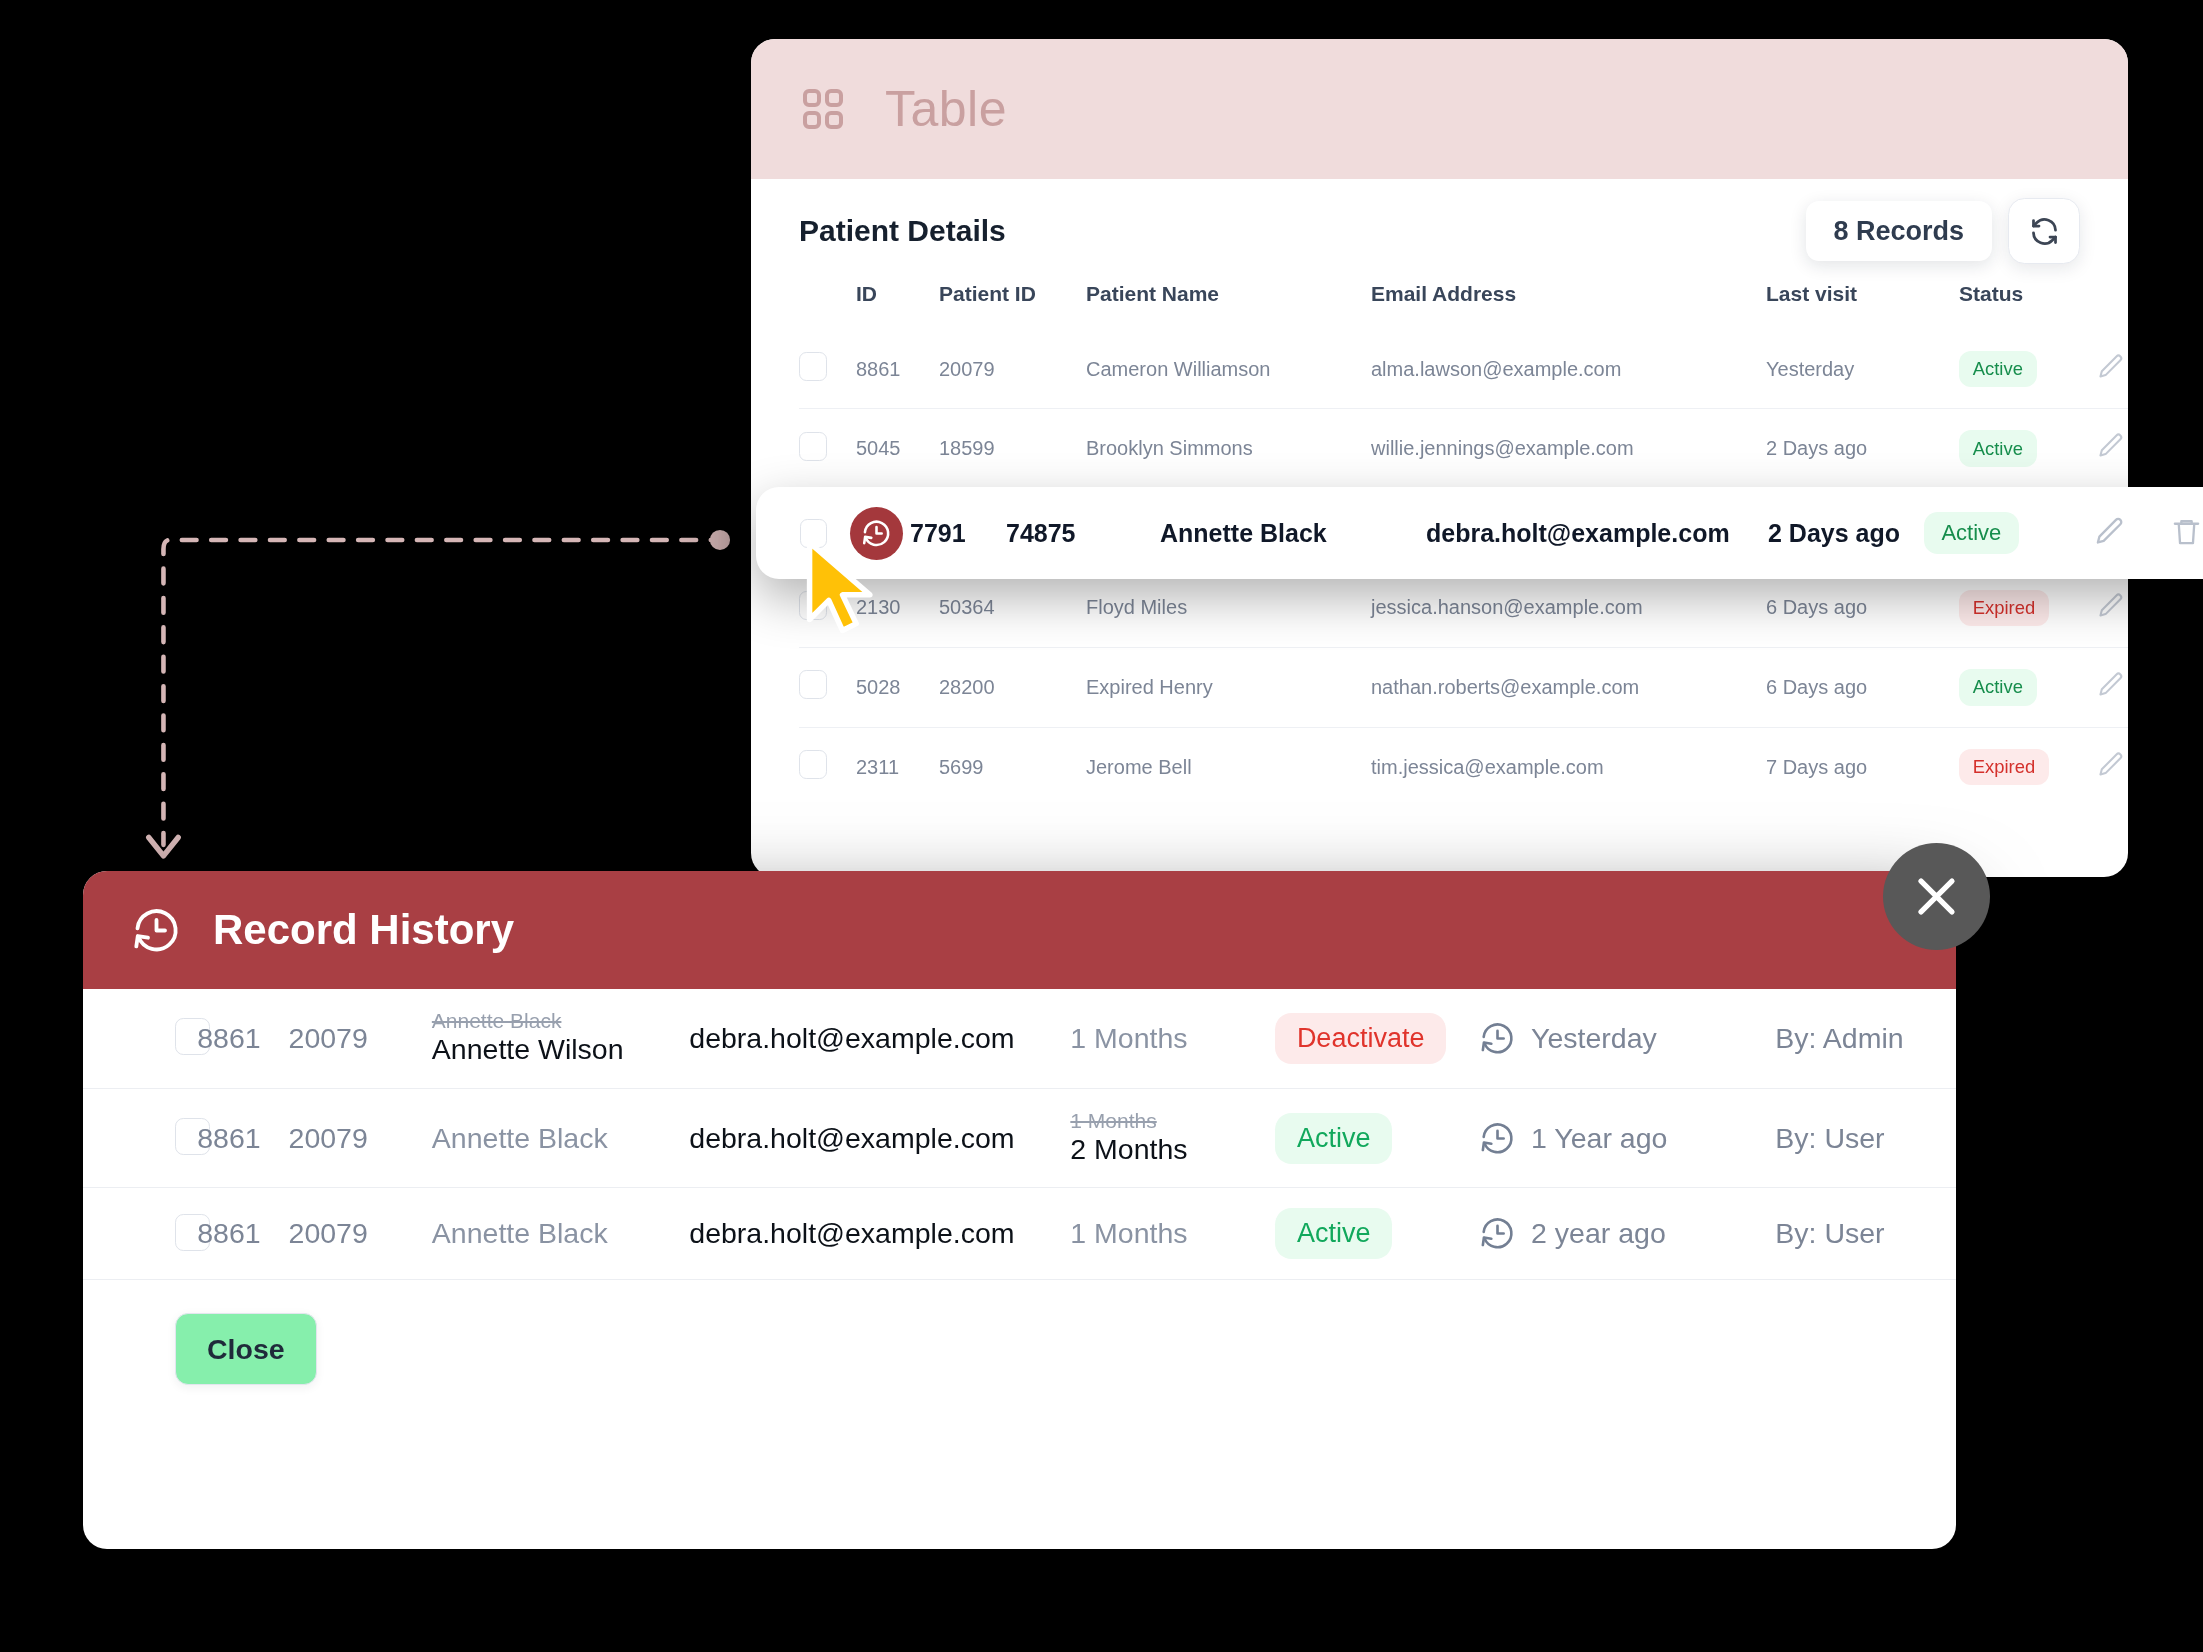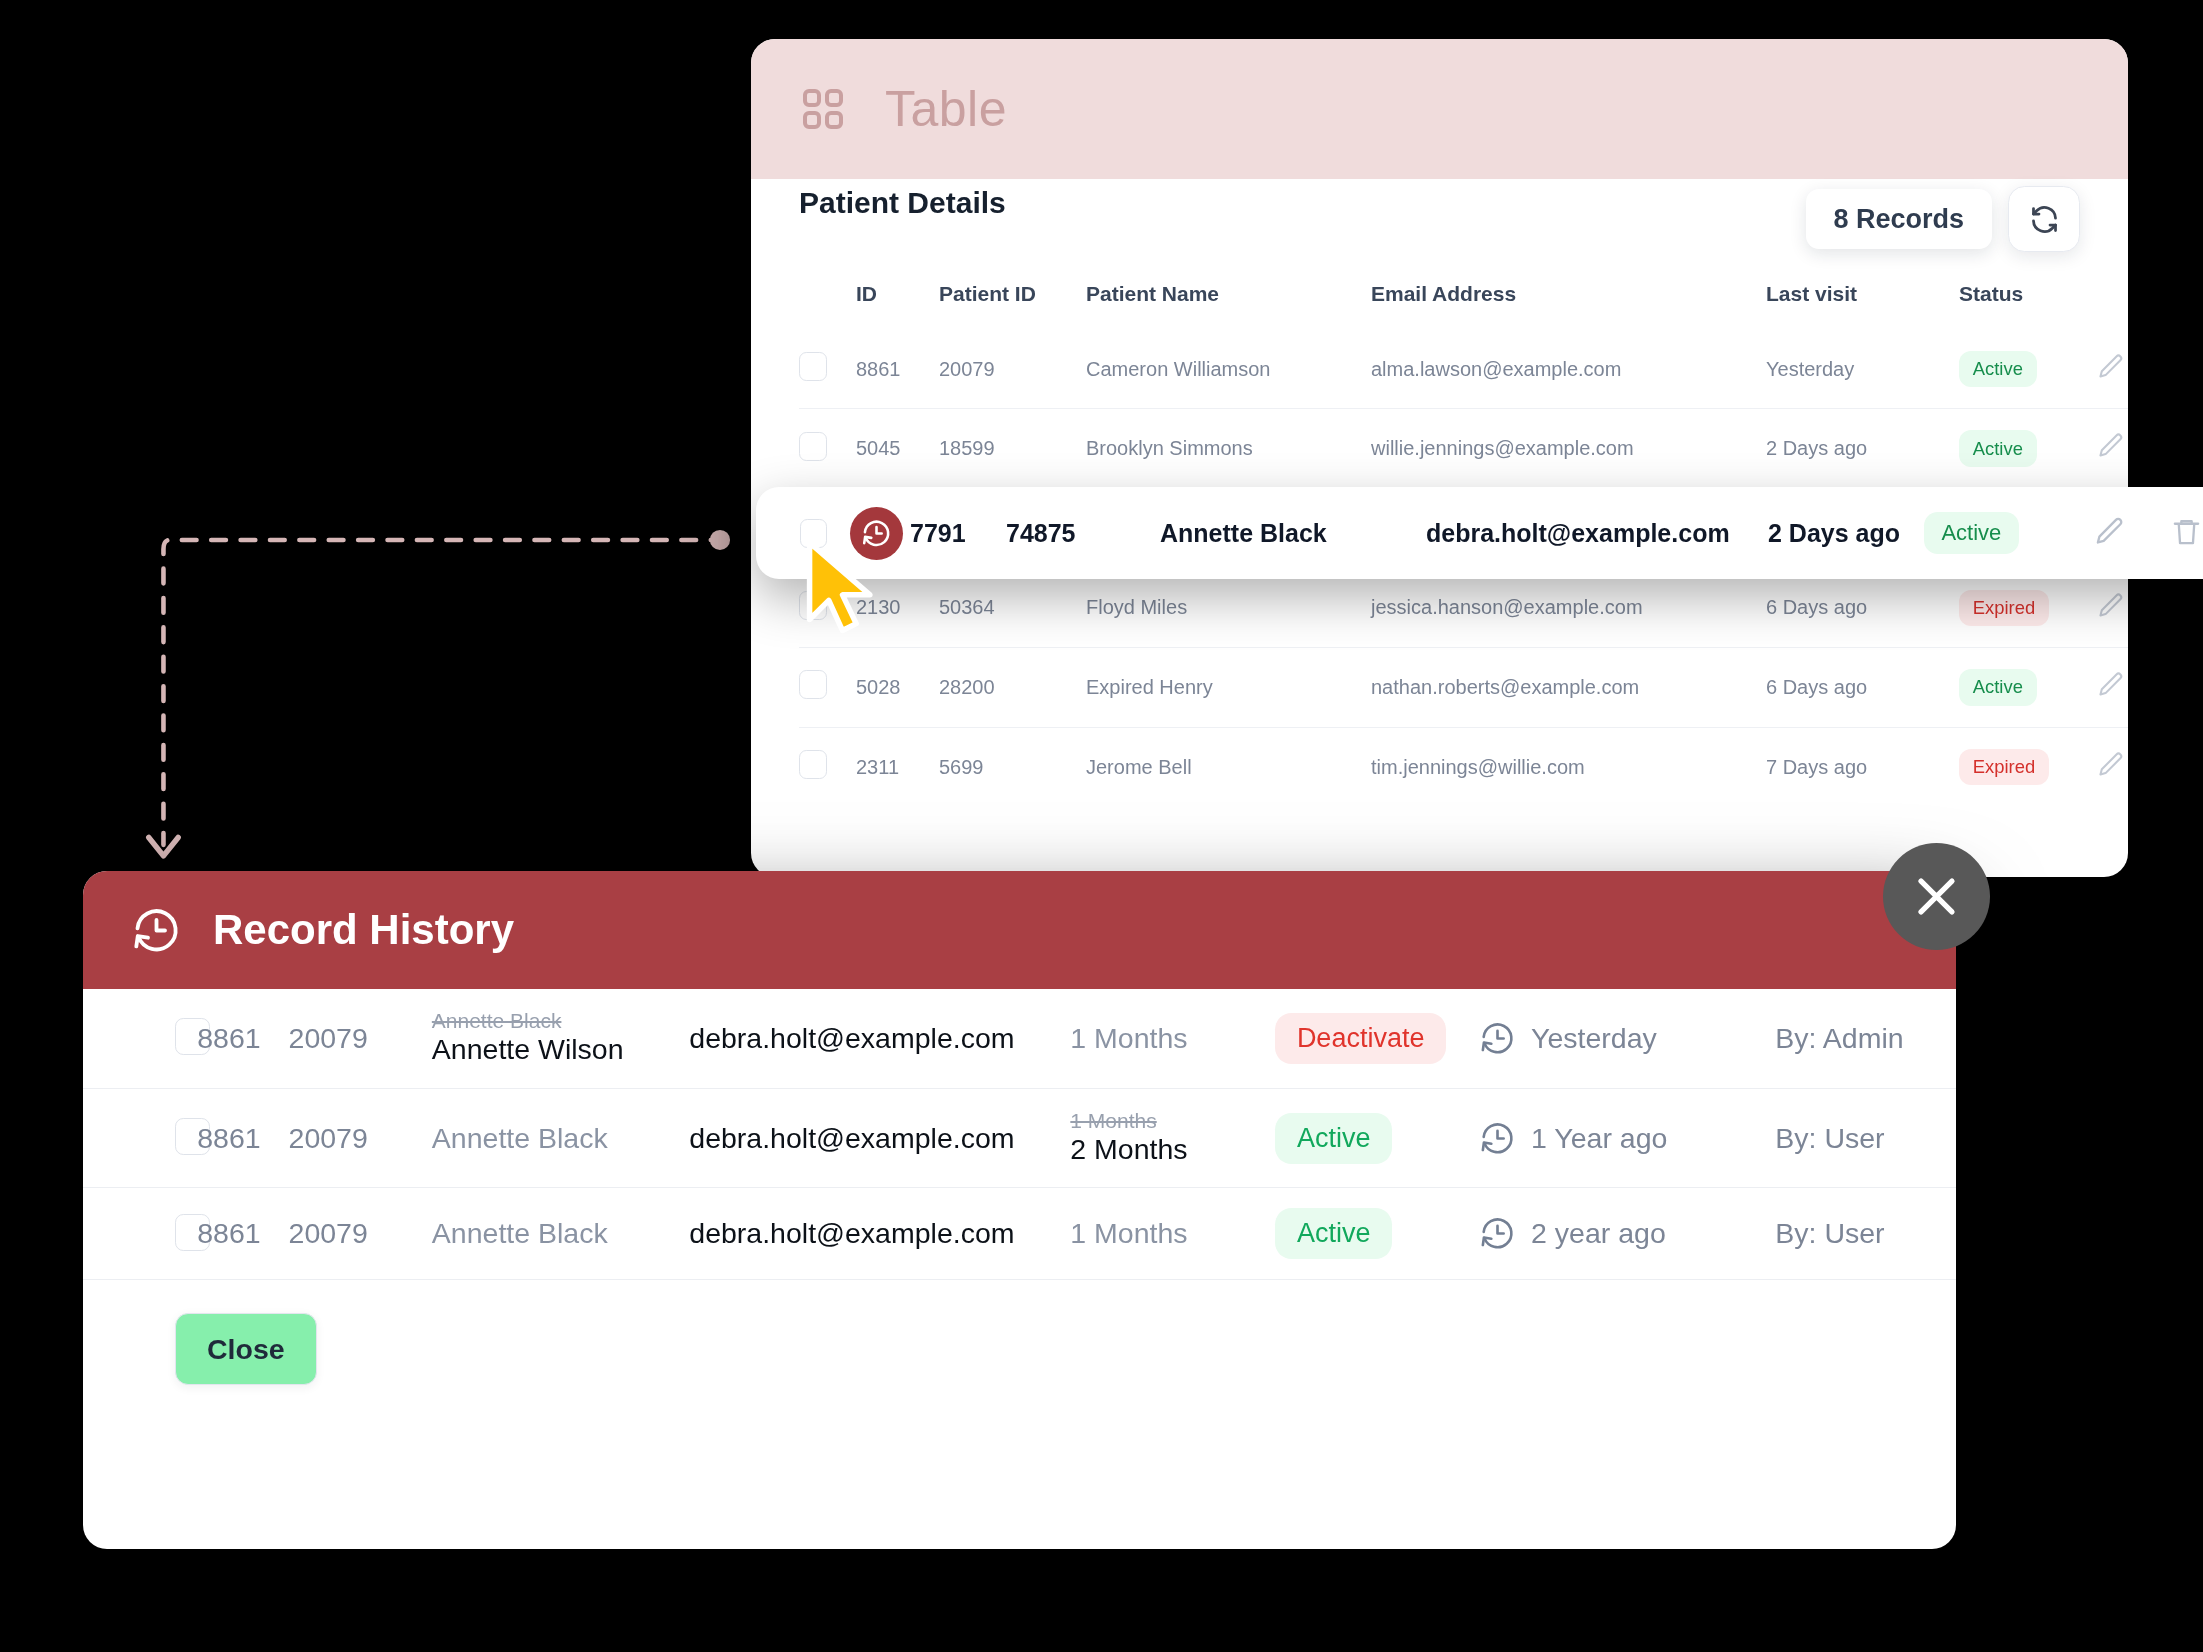--- a/index.html
+++ b/index.html
@@ -24,21 +24,21 @@
   }
   .table-header {
     height: 140px; background: #f0dcdc; border-radius: 20px 20px 0 0;
     display: flex; align-items: center; padding-left: 48px; gap: 38px;
   }
   .grid-icon { width: 48px; height: 48px; display: block; }
   .table-title { font-size: 50px; color: #c9a0a0; letter-spacing: 0.5px; }
 
   .panel-body { padding: 0 48px; }
   .panel-toolbar {
-    display: flex; align-items: flex-start; height: 90px; margin-top: 7.3px;
+    display: flex; align-items: center; height: 90px; margin-top: 7.3px;
   }
   .panel-toolbar h2 { font-size: 30px; font-weight: bold; color: #16202e; }
   .toolbar-right { margin-left: auto; display: flex; align-items: center; gap: 16.5px; }
   .records-chip {
     background: #ffffff; border-radius: 13px; padding: 14.7px 27.5px;
     font-size: 27px; font-weight: bold; color: #2f3c4f;
     box-shadow: 0 4.6px 16.5px rgba(20,30,50,0.12);
   }
   .refresh-btn {
     width: 72px; height: 66px; border-radius: 16.5px; background: #fff;
@@ -257,21 +257,21 @@
               <td><span class="badge active">Active</span></td>
               <td><span class="icon-btn"><svg width="27.5" height="27.5" viewBox="0 0 24 24" fill="none" stroke="#c3c9d3" stroke-width="1.8" stroke-linecap="round" stroke-linejoin="round">
                     <path d="M17 3a2.4 2.4 0 0 1 3.4 3.4L7.5 19.3 3 20.5l1.2-4.5z"></path>
                   </svg></span></td>
             </tr>
             <tr>
               <td><span class="cb"></span></td>
               <td>2311</td>
               <td>5699</td>
               <td>Jerome Bell</td>
-              <td>tim.jennings@willie.com</td>
+              <td>tim.jessica@example.com</td>
               <td>7 Days ago</td>
               <td><span class="badge expired">Expired</span></td>
               <td><span class="icon-btn"><svg width="27.5" height="27.5" viewBox="0 0 24 24" fill="none" stroke="#c3c9d3" stroke-width="1.8" stroke-linecap="round" stroke-linejoin="round">
                     <path d="M17 3a2.4 2.4 0 0 1 3.4 3.4L7.5 19.3 3 20.5l1.2-4.5z"></path>
                   </svg></span></td>
             </tr>
           </tbody>
       </table>
     </div>
   </div>

